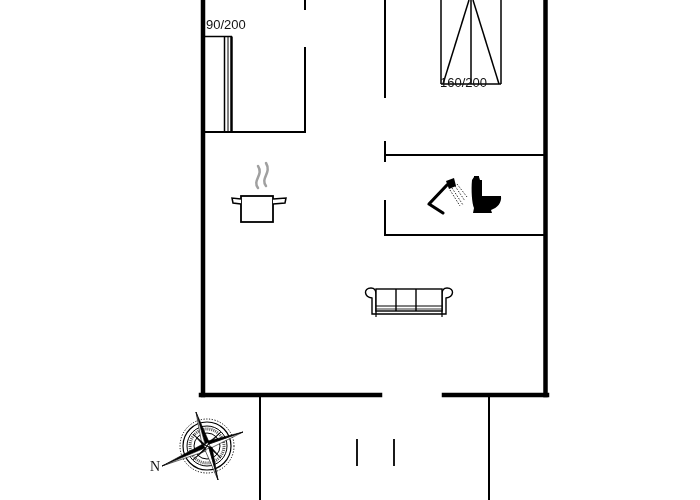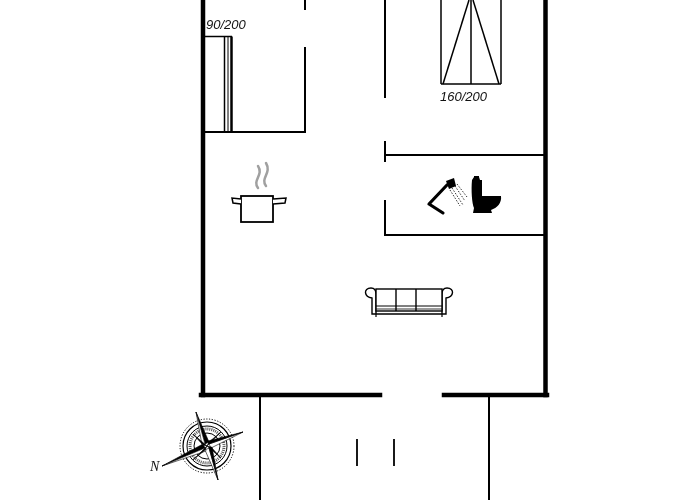--- a/index.html
+++ b/index.html
@@ -1,18 +1,18 @@
 <!DOCTYPE html>
 <html><head>
 <meta charset="utf-8">
 <style>
   html, body { margin: 0; padding: 0; background: #ffffff; }
   body { width: 700px; height: 500px; position: relative; overflow: hidden;
          font-family: "Liberation Sans", sans-serif; }
-  .plan { position: absolute; left: 0; top: 0; width: 700px; height: 500px; font-style: italic; }
+  .plan { position: absolute; left: 0; top: 0; width: 700px; height: 500px; }
   .label { position: absolute; font-size: 13px; color: #111111; line-height: 1;
            font-family: "Liberation Sans", sans-serif; white-space: nowrap; }
   .north { position: absolute; font-family: "Liberation Serif", serif; font-size: 14px; color: #111; line-height: 1; }
 </style>
 </head>
 <body>
 
 <div class="plan">
   <svg width="700" height="500" viewBox="0 0 700 500" xmlns="http://www.w3.org/2000/svg">
 
@@ -113,15 +113,15 @@
         <polygon points="-45,20 -2,2 -1,5" fill="#fff"></polygon>
         <polygon points="-14,14 0,0 -2,4"></polygon>
         <polygon points="14,-14 0,0 2,-4"></polygon>
         <polygon points="-14,-12 0,0 -4,-1"></polygon>
         <polygon points="14,12 0,0 4,1"></polygon>
       </g>
     </g>
   </svg>
 
   <span class="label" style="left:206px; top:18px;">90/200</span>
-  <span class="label" style="left:440px; top:90px;">160/200</span>
+  <span class="label" style="left:440px; top:76px;">160/200</span>
   <span class="north" style="left:150px; top:460px;">N</span>
 </div>
 
 </body></html>

